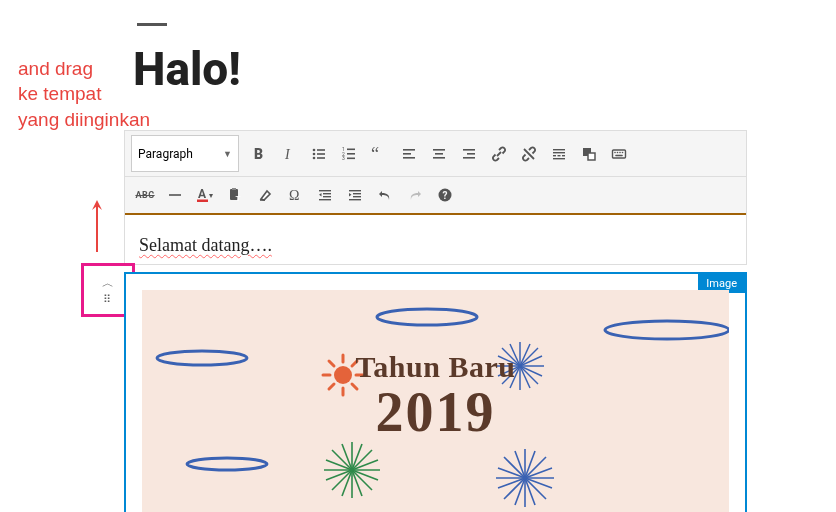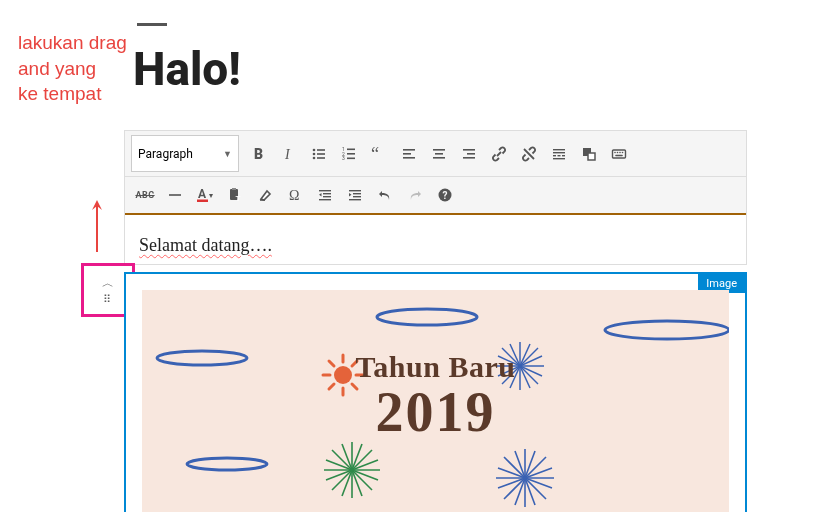--- a/index.html
+++ b/index.html
@@ -182,23 +182,24 @@
     font-size: 9px;
     font-weight: 700;
     text-decoration: line-through;
     letter-spacing: 0.5px;
   }
 </style>
 </head>
 <body>
 
 <div class="annotation">
-  <span>lakukan drag</span><br>
-  <span>and yang</span><br>
+  <br>
+  <span>and drag</span><br>
   <span>ke tempat</span><br>
+  <span>yang diinginkan</span>
 </div>
 
 <div class="title-marker"></div>
 <div class="page-title">Halo!</div>
 
 <div class="editor">
   <div class="toolbar">
     <div class="format-select">
       <span>Paragraph</span>
       <span class="caret">▼</span>

